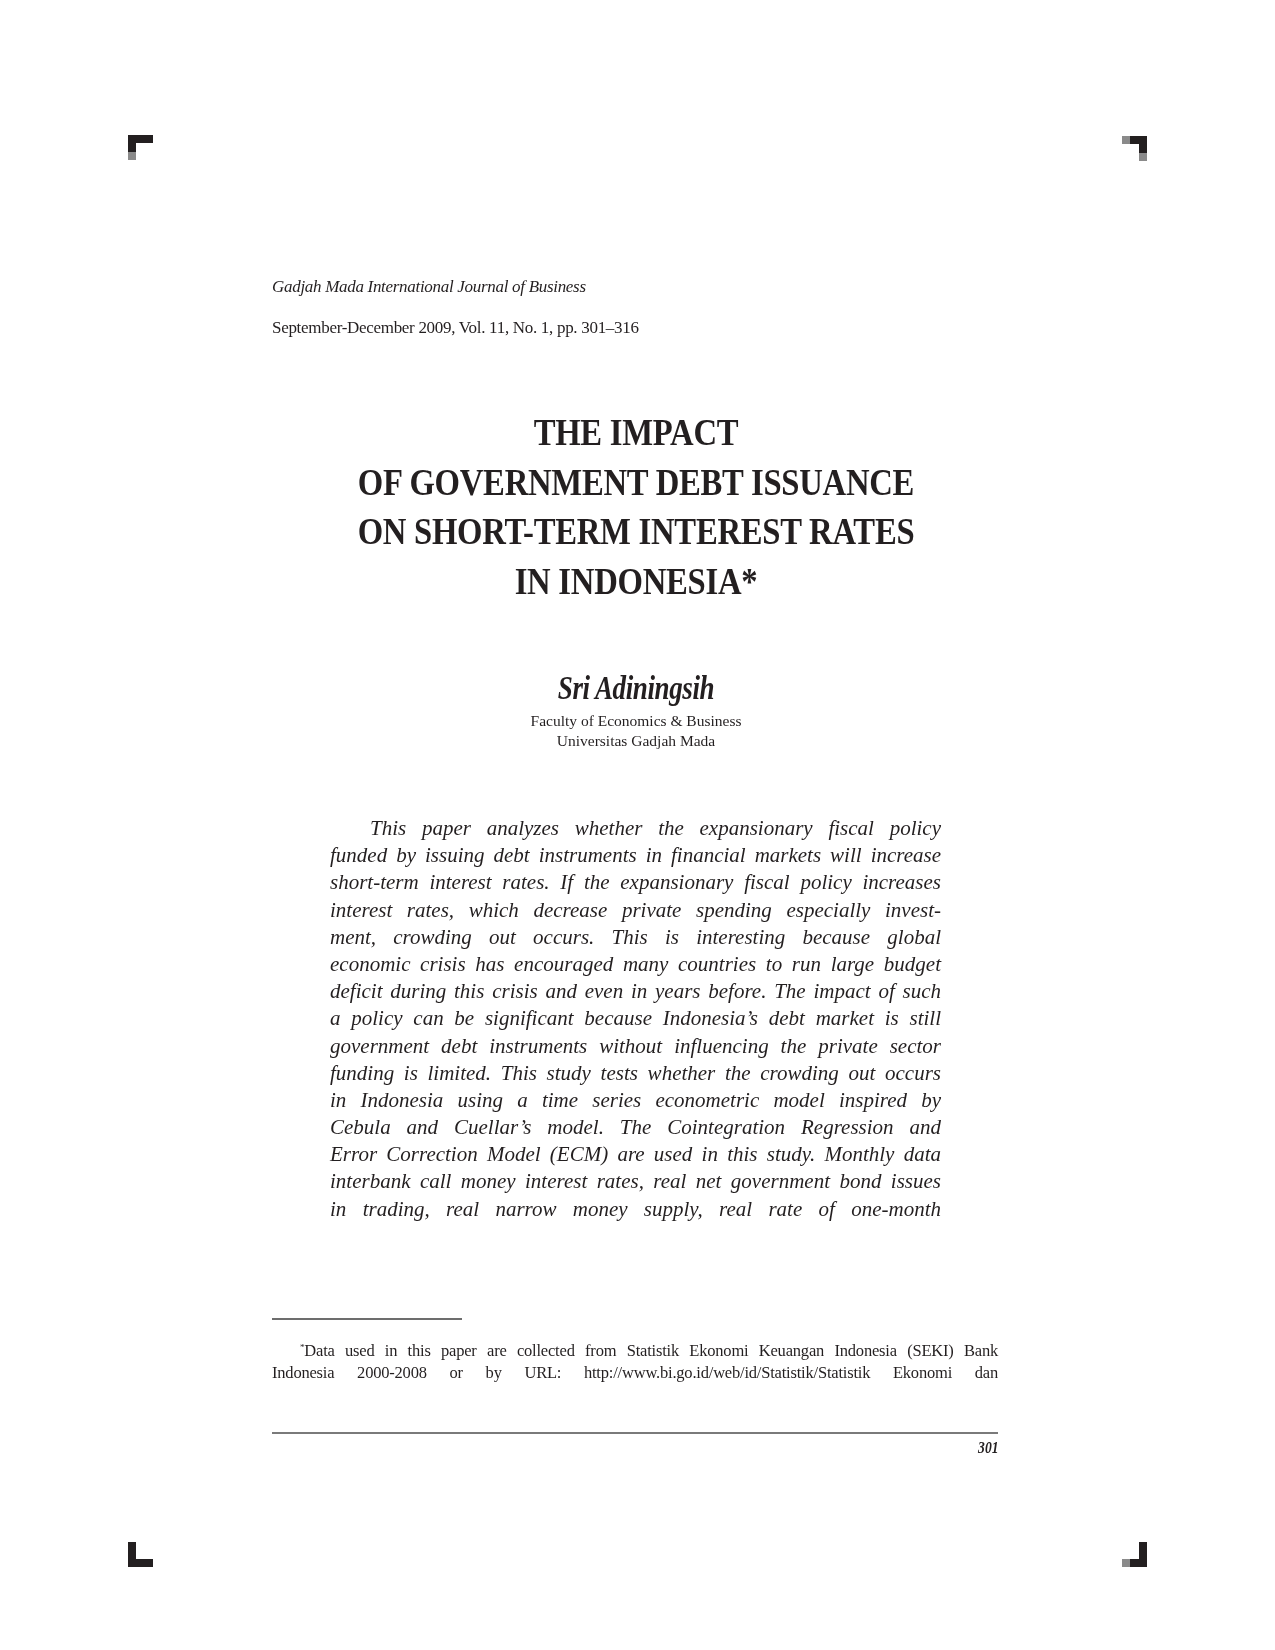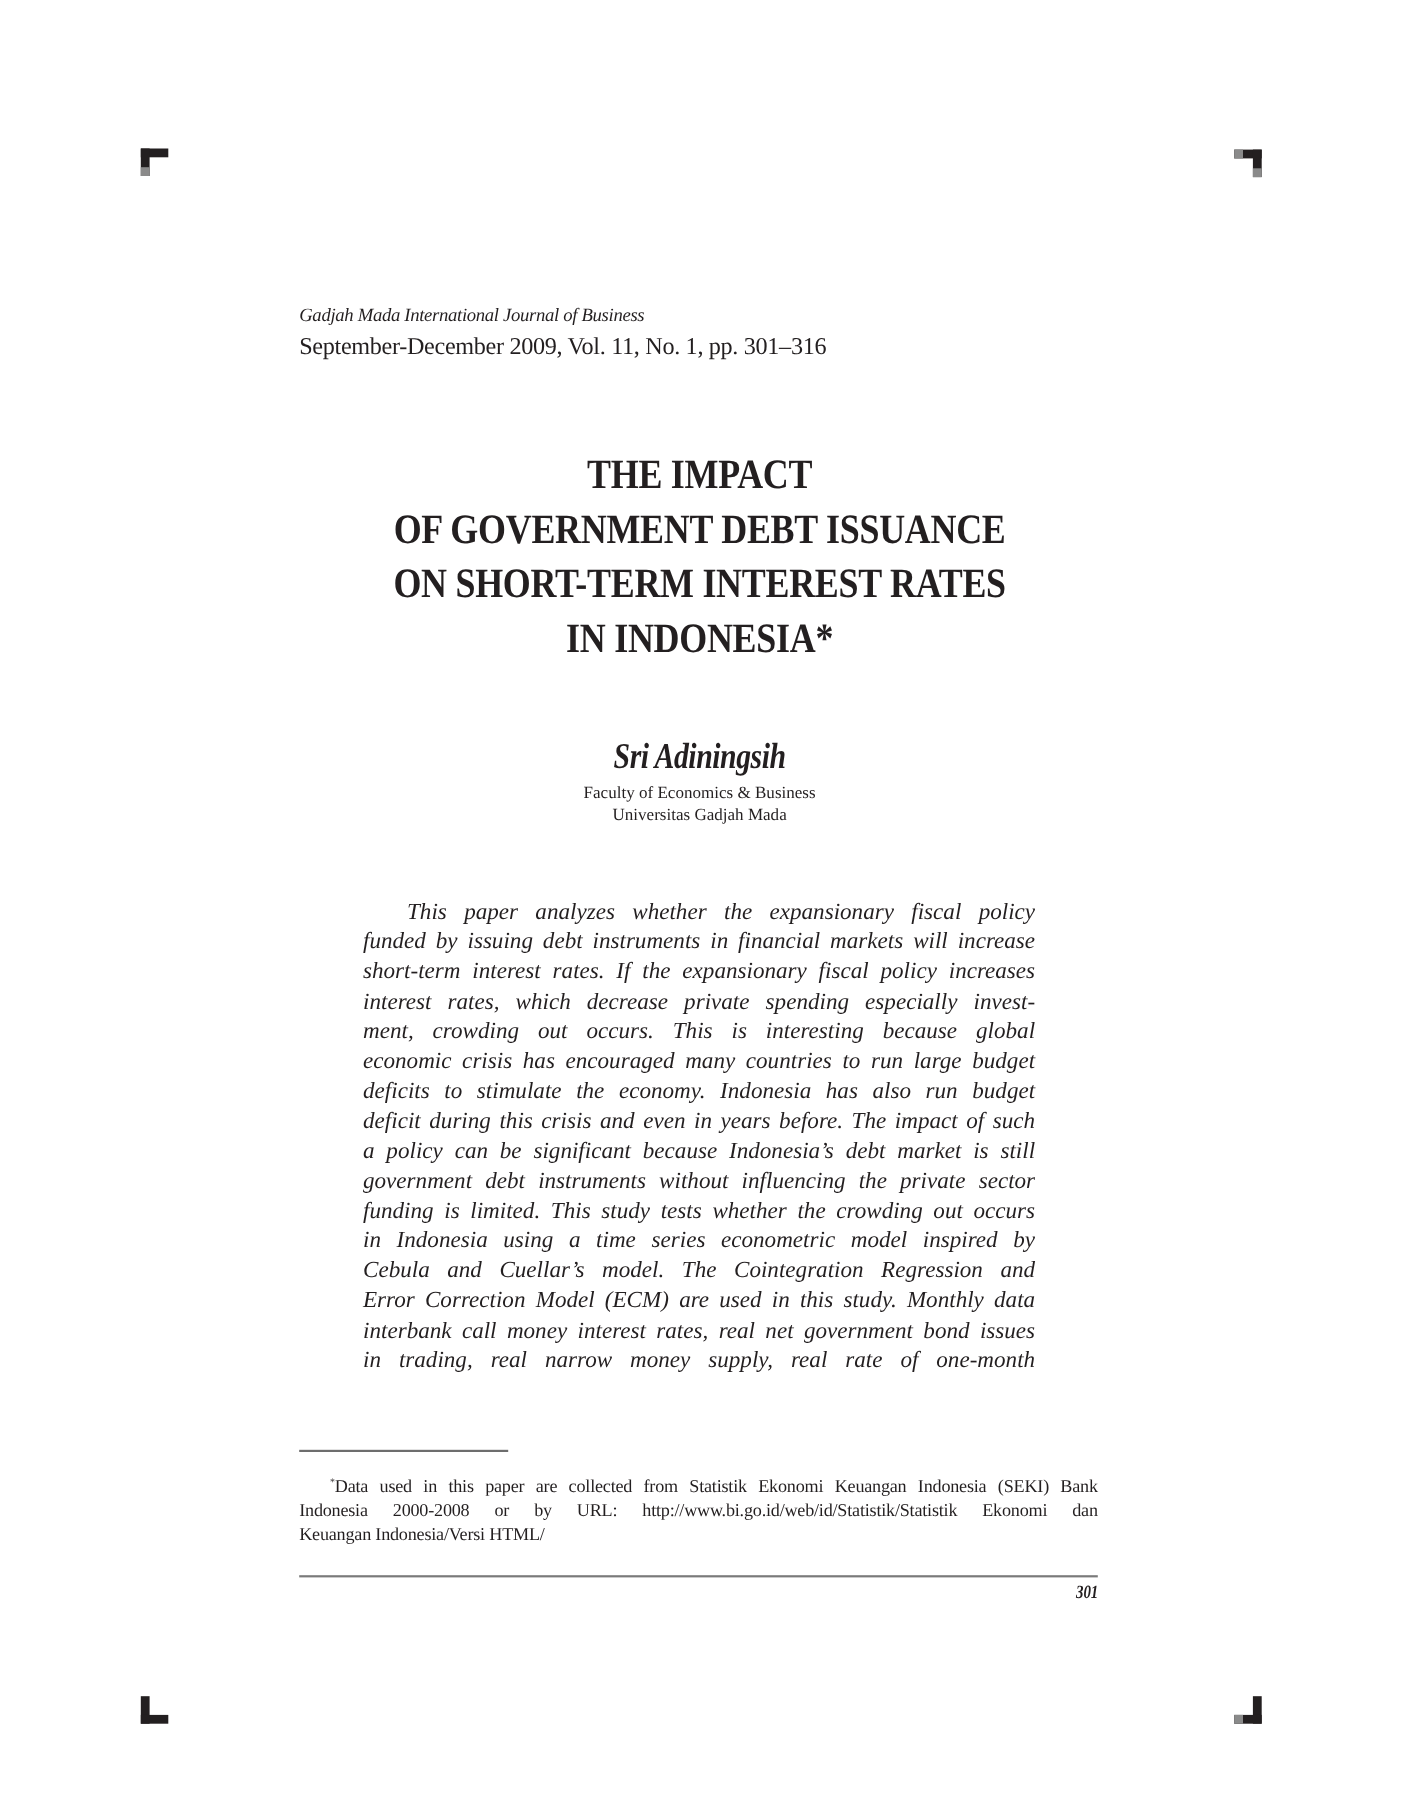--- a/index.html
+++ b/index.html
@@ -3,21 +3,21 @@
 <meta charset="utf-8">
 <style>
   html, body { margin: 0; padding: 0; background: #ffffff; }
   body { width: 1275px; height: 1650px; position: relative; overflow: hidden; color: #231f20; font-family: "Liberation Serif", serif; }
   .crop { position: absolute; width: 25px; height: 25px; }
   .crop .h { position: absolute; background: #231f20; height: 8px; width: 25px; }
   .crop .v { position: absolute; background: #231f20; width: 8px; height: 25px; }
   .crop .g { position: absolute; background: #8a8a8a; width: 8px; height: 8px; }
 
   .journal { position: absolute; left: 272px; top: 277px; font-size: 17px; font-style: italic; letter-spacing: -0.3px; }
-  .issue { position: absolute; left: 272px; top: 302px; font-size: 22px; letter-spacing: -0.3px; }
+  .issue { position: absolute; left: 272px; top: 318px; font-size: 17px; letter-spacing: -0.3px; }
 
   .title { position: absolute; left: 300px; width: 672px; top: 408px; text-align: center; font-weight: bold; font-size: 38px; line-height: 49.5px; transform: scaleX(0.86); transform-origin: center top; letter-spacing: -0.3px; }
   .title div { white-space: nowrap; }
 
   .author { position: absolute; left: 436px; width: 400px; top: 670px; text-align: center; font-style: italic; font-weight: bold; font-size: 33px; transform: scaleX(0.82); letter-spacing: -0.5px; }
   .affil { position: absolute; left: 436px; width: 400px; top: 711px; text-align: center; font-size: 15.5px; line-height: 20px; }
 
   .abstract { position: absolute; left: 330px; width: 611px; top: 815px; font-style: italic; font-size: 21px; line-height: 27.2px; text-align: justify; }
   .abstract .line { display: block; text-align: justify; text-align-last: justify; white-space: nowrap; height: 27.2px; }
   .abstract .line.first { text-indent: 40px; }
@@ -72,33 +72,31 @@
   <div>Universitas Gadjah Mada</div>
 </div>
 
 <div class="abstract">
   <span class="line first">This paper analyzes whether the expansionary fiscal policy</span>
   <span class="line">funded by issuing debt instruments in financial markets will increase</span>
   <span class="line">short-term interest rates. If the expansionary fiscal policy increases</span>
   <span class="line">interest rates, which decrease private spending especially invest-</span>
   <span class="line">ment, crowding out occurs. This is interesting because global</span>
   <span class="line">economic crisis has encouraged many countries to run large budget</span>
-  <span class="line">deficits to stimulate the economy. Indonesia has also run budget</span>
   <span class="line">deficit during this crisis and even in years before. The impact of such</span>
   <span class="line">a policy can be significant because Indonesia’s debt market is still</span>
   <span class="line">government debt instruments without influencing the private sector</span>
   <span class="line">funding is limited. This study tests whether the crowding out occurs</span>
   <span class="line">in Indonesia using a time series econometric model inspired by</span>
   <span class="line">Cebula and Cuellar’s model. The Cointegration Regression and</span>
   <span class="line">Error Correction Model (ECM) are used in this study. Monthly data</span>
   <span class="line">interbank call money interest rates, real net government bond issues</span>
   <span class="line">in trading, real narrow money supply, real rate of one-month</span>
 </div>
 
 <div class="fn-rule"></div>
 <div class="footnote">
   <span class="line first"><sup>*</sup><span>Data used in this paper are collected from Statistik Ekonomi Keuangan Indonesia (SEKI) Bank</span></span>
   <span class="line">Indonesia 2000-2008 or by URL: http://www.bi.go.id/web/id/Statistik/Statistik Ekonomi dan</span>
-  <span class="line last">Keuangan Indonesia/Versi HTML/</span>
 </div>
 
 <div class="bottom-rule"></div>
 <div class="page-num">301</div>
 
 </body></html>

